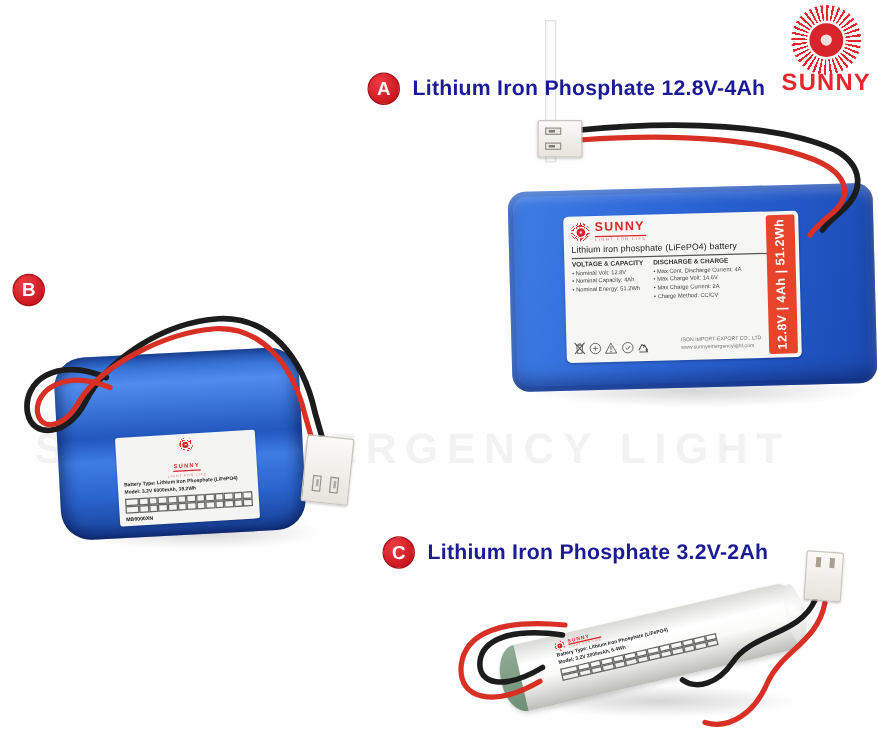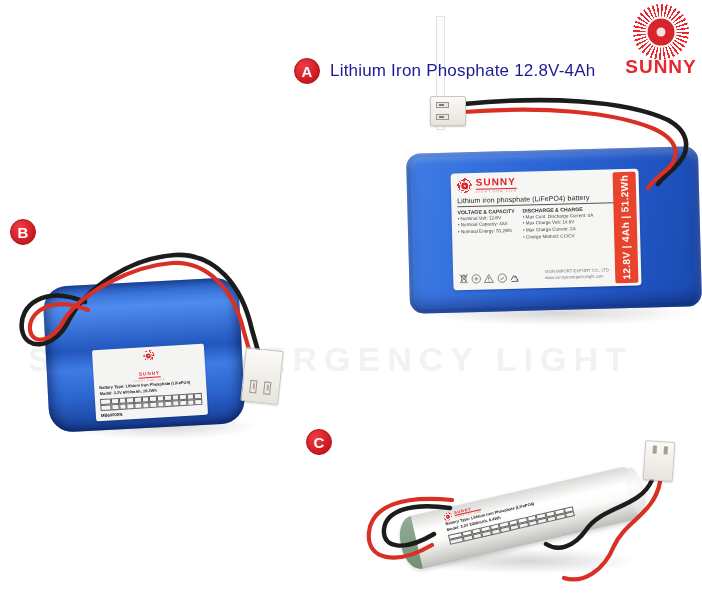--- a/index.html
+++ b/index.html
@@ -37,21 +37,21 @@
     margin-top:-4px; font-size:19px; font-weight:bold; color:#e8262d; letter-spacing:1px;
   }
   
   .caption { position:absolute; display:flex; align-items:center; gap:10px; z-index:6; }
   .badge {
     width:26px; height:26px; border-radius:50%;
     background:radial-gradient(circle at 35% 30%, #ef3b44, #c8161f 75%);
     border:1px solid #a80f16; color:#fff; font-weight:bold; font-size:15px;
     display:flex; align-items:center; justify-content:center;
   }
-  .caption-text { font-size:17px; font-weight:normal; color:#1b1b97; letter-spacing:.2px; white-space:nowrap; }
+  .caption-text { font-size:17px; font-weight:bold; color:#1b1b97; letter-spacing:.2px; white-space:nowrap; }
   .caption-a { left:294px; top:58px; }
   .caption-b { left:10px;  top:219px; }
   .caption-c { left:306px; top:429px; }
   
   .shadow { position:absolute; z-index:1; border-radius:50%;
     background:radial-gradient(ellipse, rgba(0,0,0,0.16), rgba(0,0,0,0) 70%); }
   
   .wires { position:absolute; left:0; top:0; z-index:3; pointer-events:none; }
   
   .strip-a { position:absolute; left:436px; top:16px; width:9px; height:114px; z-index:1;
@@ -165,20 +165,21 @@
 
   <div class="caption caption-a">
     <span class="badge">A</span>
     <span class="caption-text">Lithium Iron Phosphate 12.8V-4Ah</span>
   </div>
   <div class="caption caption-b">
     <span class="badge">B</span>
   </div>
   <div class="caption caption-c">
     <span class="badge">C</span>
+    <span class="caption-text">Lithium Iron Phosphate 3.2V-2Ah</span>
   </div>
 
   <div class="strip-a"></div>
   <div class="battery-a-body"></div>
   <div class="label-a">
     <div class="hdr">
       <span class="sunburst small"></span>
       <span>
         <div class="brand-word">SUNNY</div>
         <div class="brand-tag">LIGHT FOR LIFE</div>

